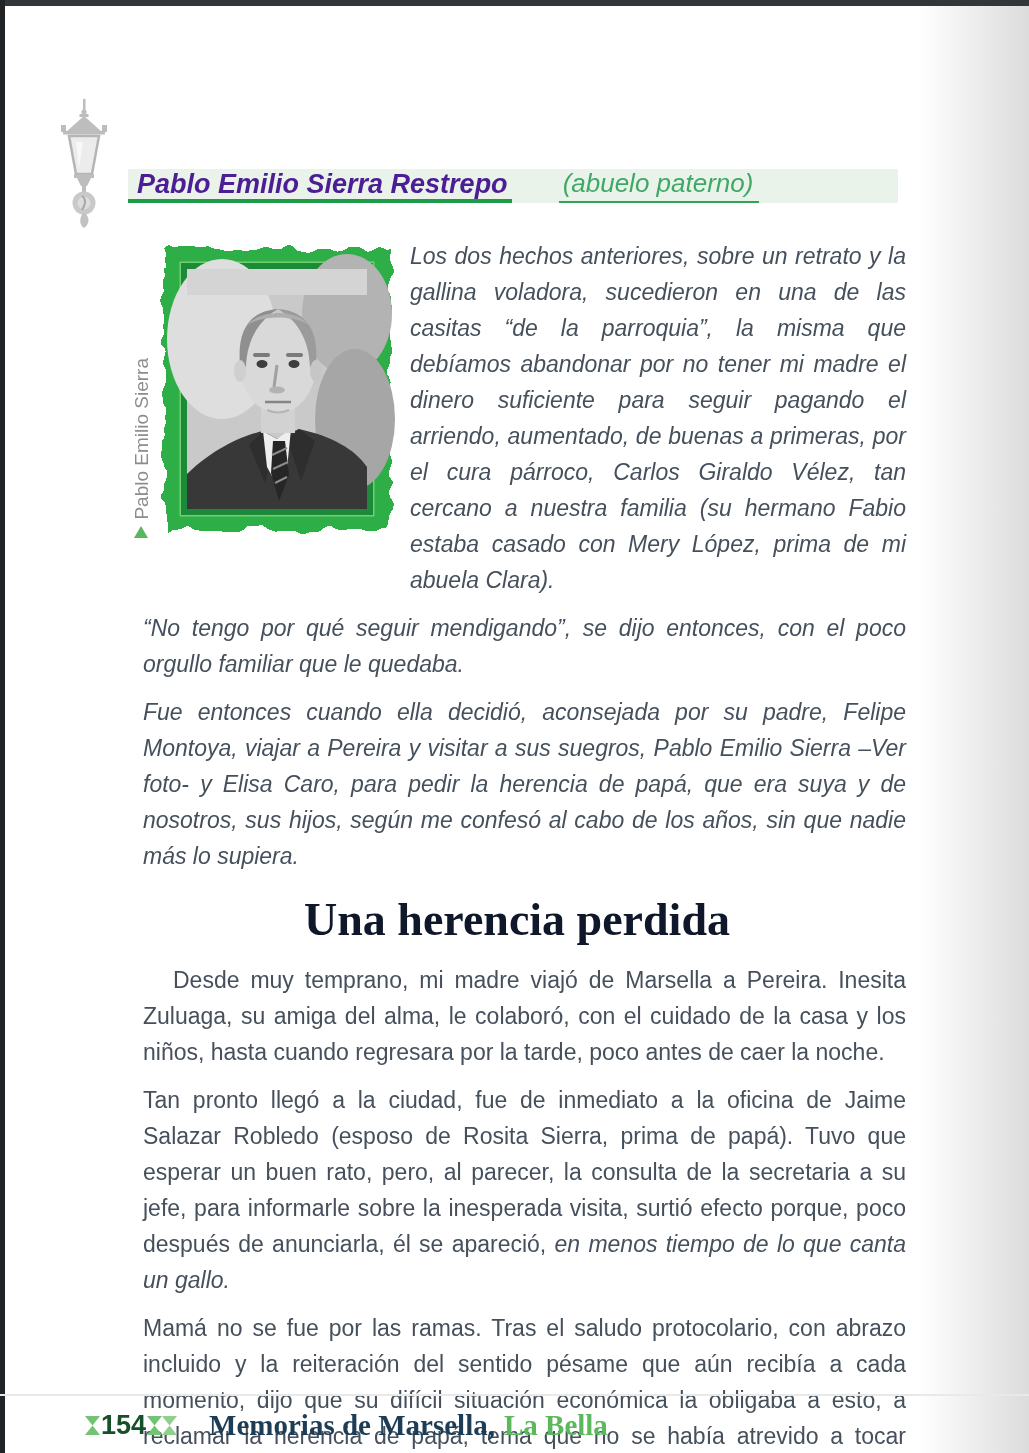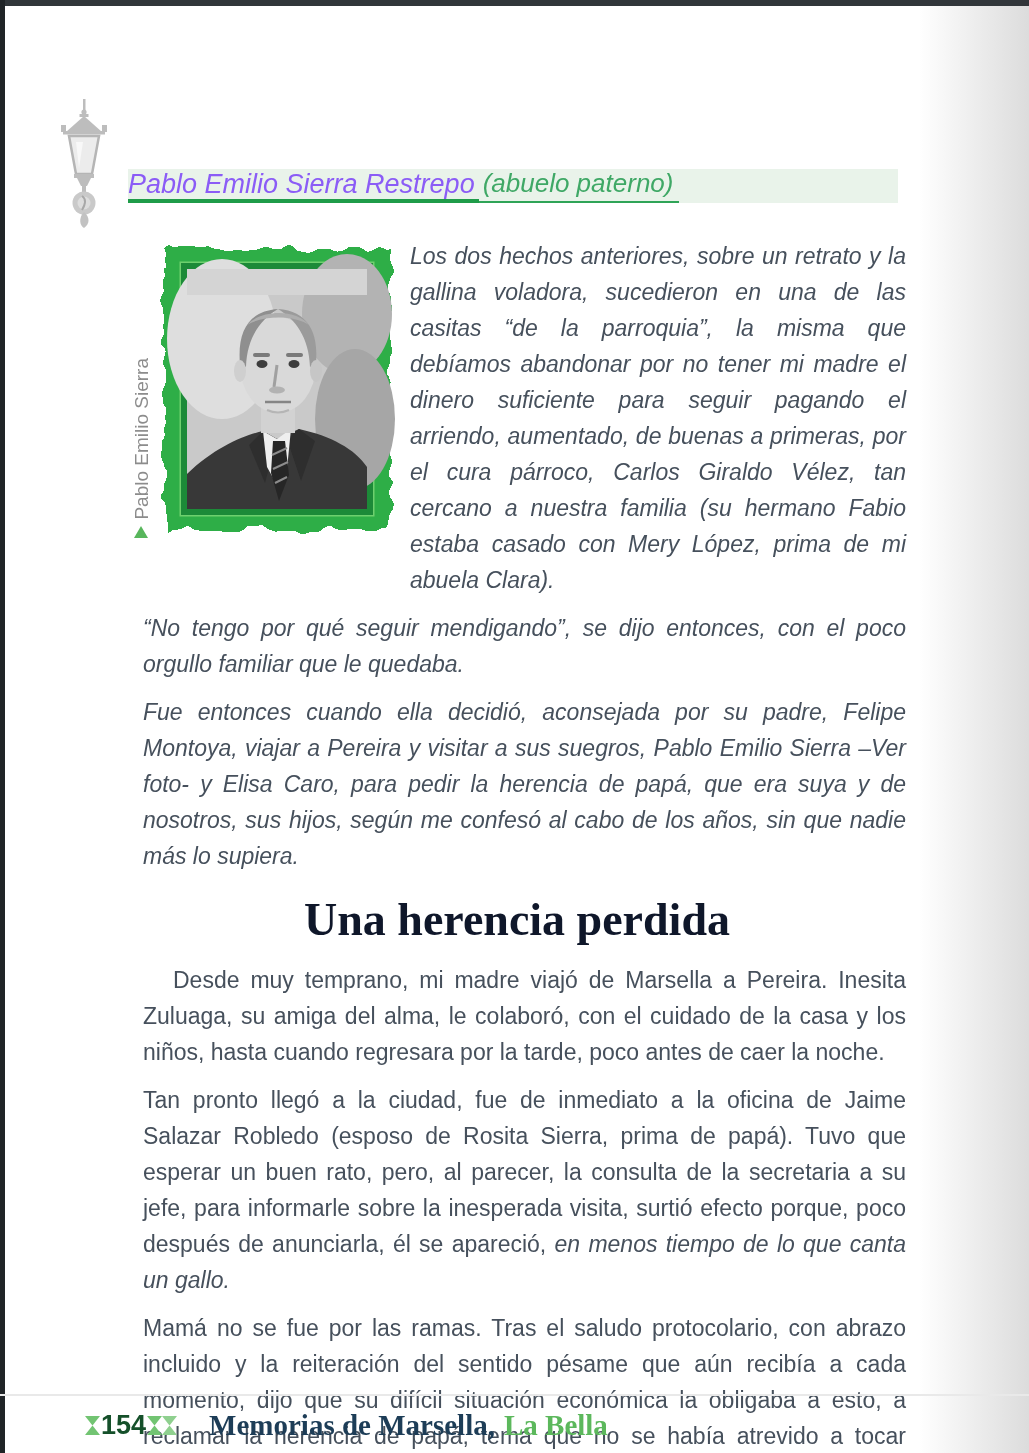--- a/index.html
+++ b/index.html
@@ -17,26 +17,26 @@
     background:linear-gradient(to right,rgba(255,255,255,0),#dcdcdc);}
   
   .lamp{position:absolute;left:52px;top:98px;width:64px;height:130px;}
   
   .g-bar{
     position:absolute;left:128px;top:169px;width:770px;height:34px;
     background:#e9f3ea;display:flex;align-items:flex-end;box-sizing:border-box;
     white-space:nowrap;
   }
   .g-name{
-    font-style:italic;font-weight:normal;font-size:27px;color:#8b5cf6;
-    border-bottom:4px solid #1f9c49;padding:0 4px 1px 0;line-height:1.05;
+    font-style:italic;font-weight:bold;font-size:27px;color:#4c1d95;
+    border-bottom:4px solid #1f9c49;padding:0 4px 1px 9px;line-height:1.05;
   }
   .g-suffix{
     font-style:italic;font-weight:normal;font-size:26px;color:#3fa866;
-    border-bottom:2px solid #2fa457;padding:0 6px 3px 4px;line-height:1.1;
+    border-bottom:2px solid #2fa457;padding:0 6px 3px 4px;line-height:1.1;margin-left:47px;
   }
   
   .content{
     position:absolute;left:128px;top:238px;width:778px;
     color:#46505c;font-size:23px;line-height:36px;text-align:justify;
   }
   .content p{margin:0 0 12px 15px;}
   .ital{font-style:italic;}
   
   .figure{

